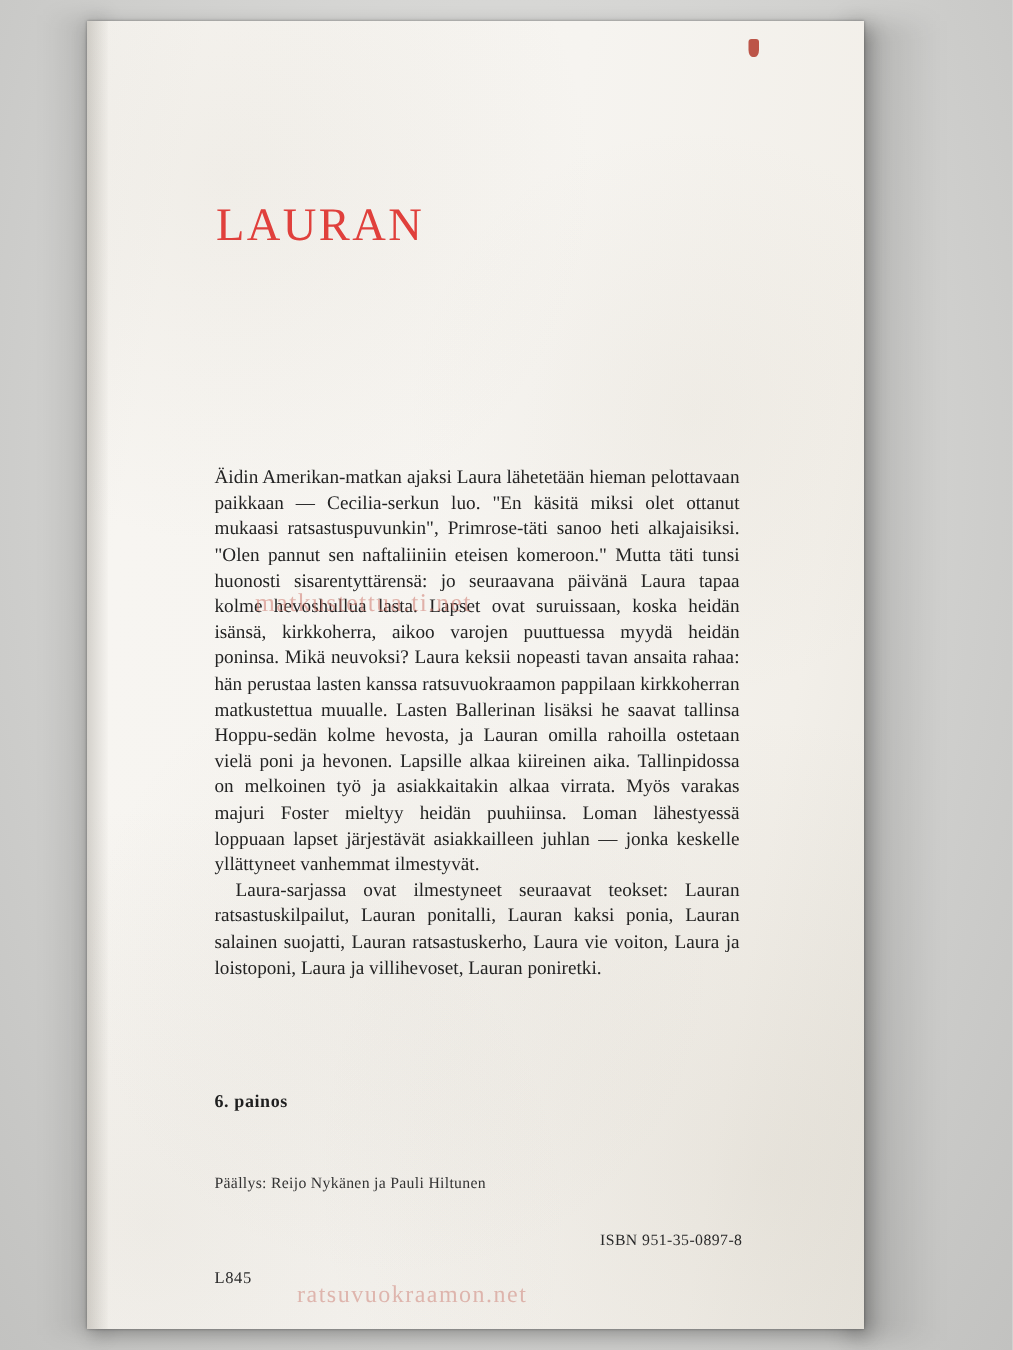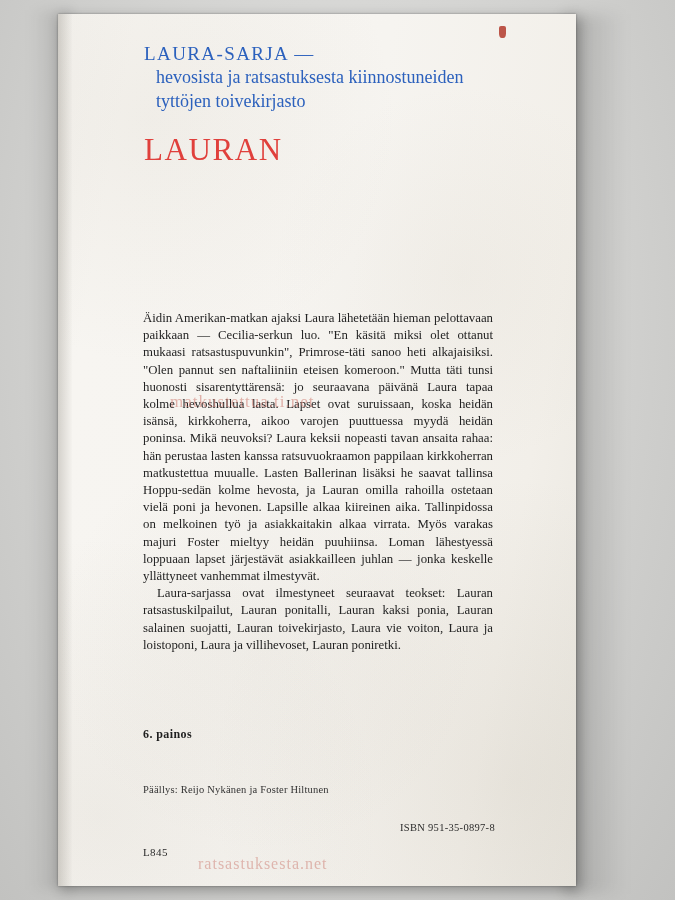--- a/index.html
+++ b/index.html
@@ -207,39 +207,32 @@
 <div class="backdrop"></div>
 <div class="backdrop-shadow-left"></div>
 <div class="backdrop-shadow-right"></div>
 
 <div class="book">
   <div class="spine-edge"></div>
   <div class="top-nick"></div>
 
   <div class="content">
 
-    <div class="series-block">
-      <div class="series-title">LAURA-SARJA —</div>
-      <div class="series-sub">
-        <span>hevosista ja ratsastuksesta kiinnostuneiden</span>
-        <span class="line2">tyttöjen toivekirjasto</span>
-      </div>
-    </div>
 
     <div class="book-title">
       <span>LAURAN</span>
     </div>
 
     <div class="blurb">
       <p class="first">Äidin Amerikan-matkan ajaksi Laura lähetetään hieman pelottavaan paikkaan — Cecilia-serkun luo. "En käsitä miksi olet ottanut mukaasi ratsastuspuvunkin", Primrose-täti sanoo heti alkajaisiksi. "Olen pannut sen naftaliiniin eteisen komeroon." Mutta täti tunsi huonosti sisarentyttärensä: jo seuraavana päivänä Laura tapaa kolme hevoshullua lasta. Lapset ovat suruissaan, koska heidän isänsä, kirkkoherra, aikoo varojen puuttuessa myydä heidän poninsa. Mikä neuvoksi? Laura keksii nopeasti tavan ansaita rahaa: hän perustaa lasten kanssa ratsuvuokraamon pappilaan kirkkoherran matkustettua muualle. Lasten Ballerinan lisäksi he saavat tallinsa Hoppu-sedän kolme hevosta, ja Lauran omilla rahoilla ostetaan vielä poni ja hevonen. Lapsille alkaa kiireinen aika. Tallinpidossa on melkoinen työ ja asiakkaitakin alkaa virrata. Myös varakas majuri Foster mieltyy heidän puuhiinsa. Loman lähestyessä loppuaan lapset järjestävät asiakkailleen juhlan — jonka keskelle yllättyneet vanhemmat ilmestyvät.</p>
-      <p>Laura-sarjassa ovat ilmestyneet seuraavat teokset: Lauran ratsastuskilpailut, Lauran ponitalli, Lauran kaksi ponia, Lauran salainen suojatti, Lauran toivekirjasto, Laura vie voiton, Laura ja loistoponi, Laura ja villihevoset, Lauran poniretki.</p>
+      <p>Laura-sarjassa ovat ilmestyneet seuraavat teokset: Lauran ratsastuskilpailut, Lauran ponitalli, Lauran kaksi ponia, Lauran salainen suojatti, Lauran ratsastuskerho, Laura vie voiton, Laura ja loistoponi, Laura ja villihevoset, Lauran poniretki.</p>
     </div>
 
     <div class="edition">6. painos</div>
-    <div class="credit">Päällys: Reijo Nykänen ja Foster Hiltunen</div>
+    <div class="credit">Päällys: Reijo Nykänen ja Pauli Hiltunen</div>
     <div class="code-left">L845</div>
     <div class="code-right">ISBN 951-35-0897-8</div>
 
   </div>
 </div>
 
 <div class="watermark">matkustettua.ti.net</div>
-<div class="watermark lower">ratsastuksesta.net</div>
+<div class="watermark lower">ratsuvuokraamon.net</div>
 
 </body></html>

